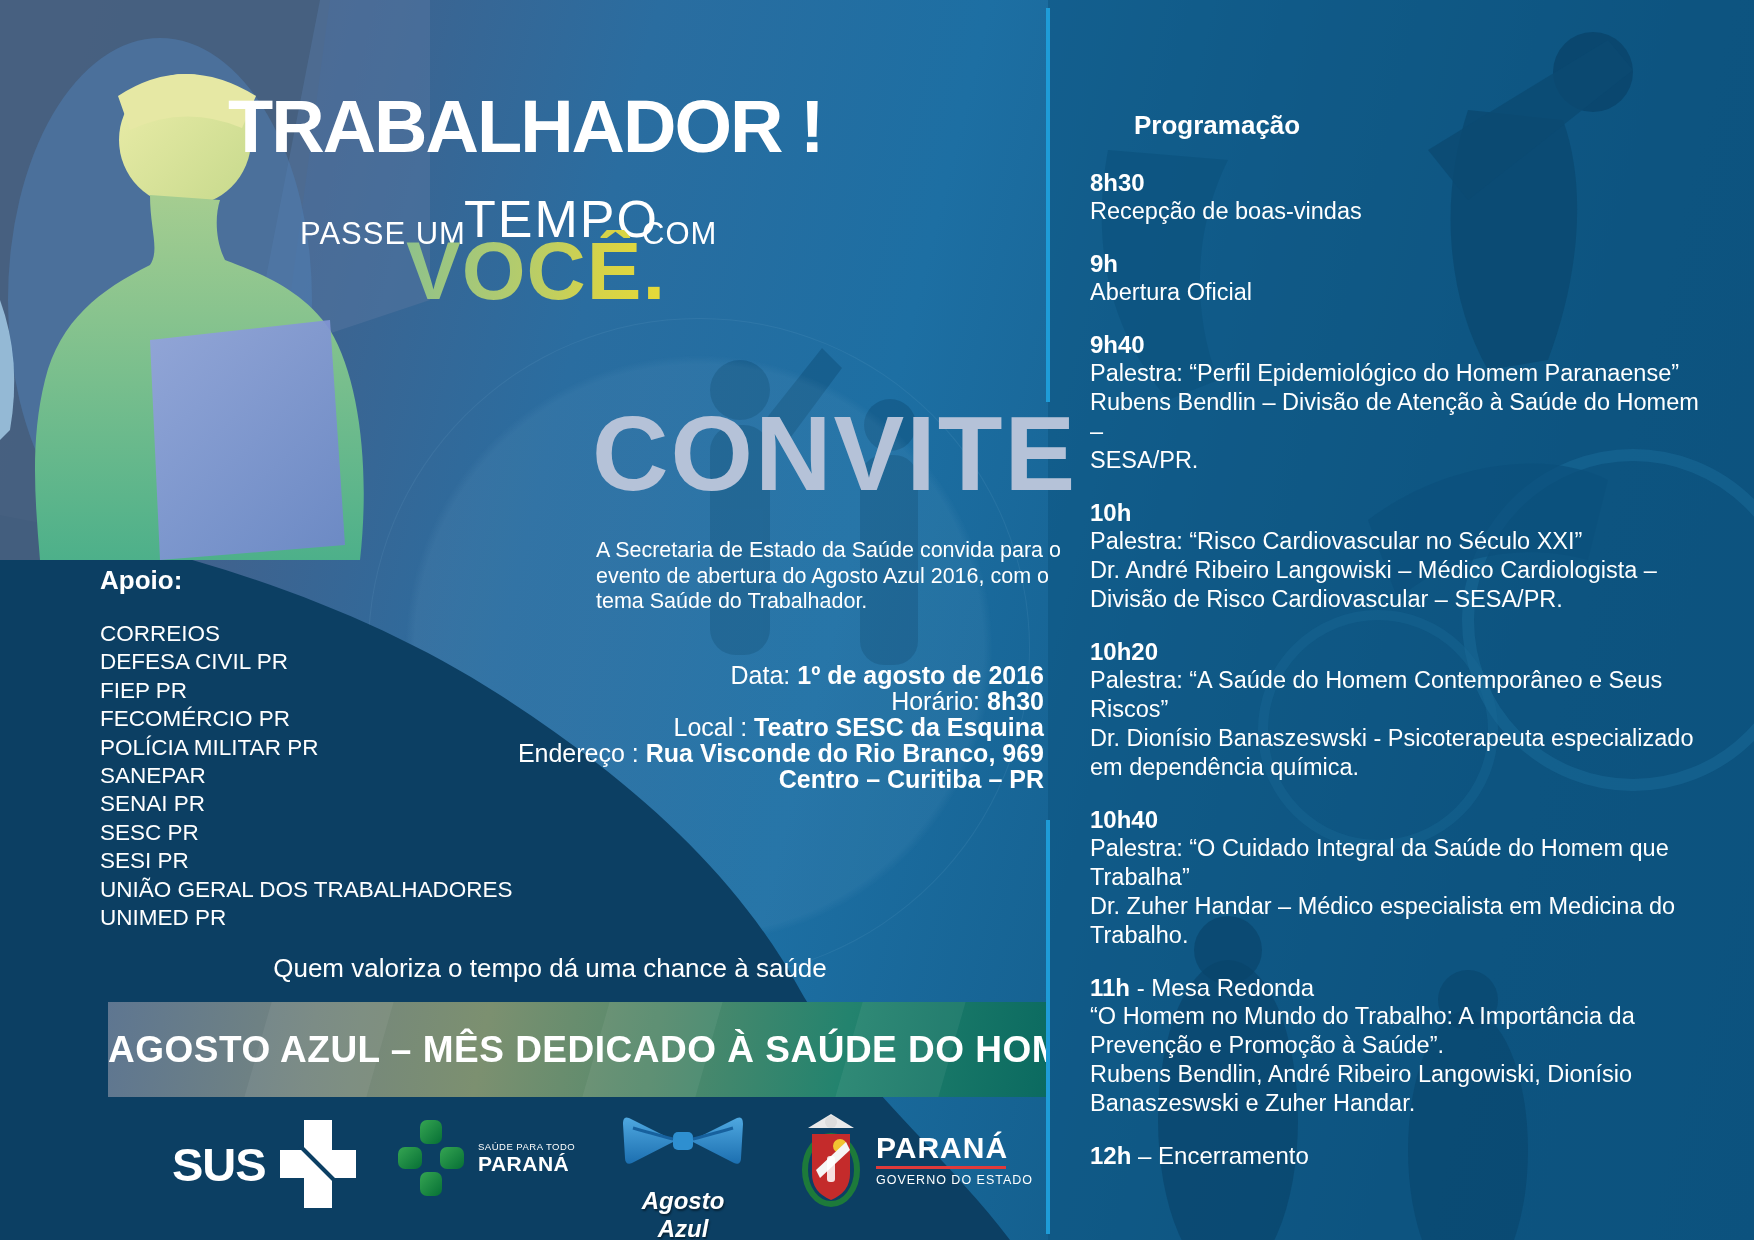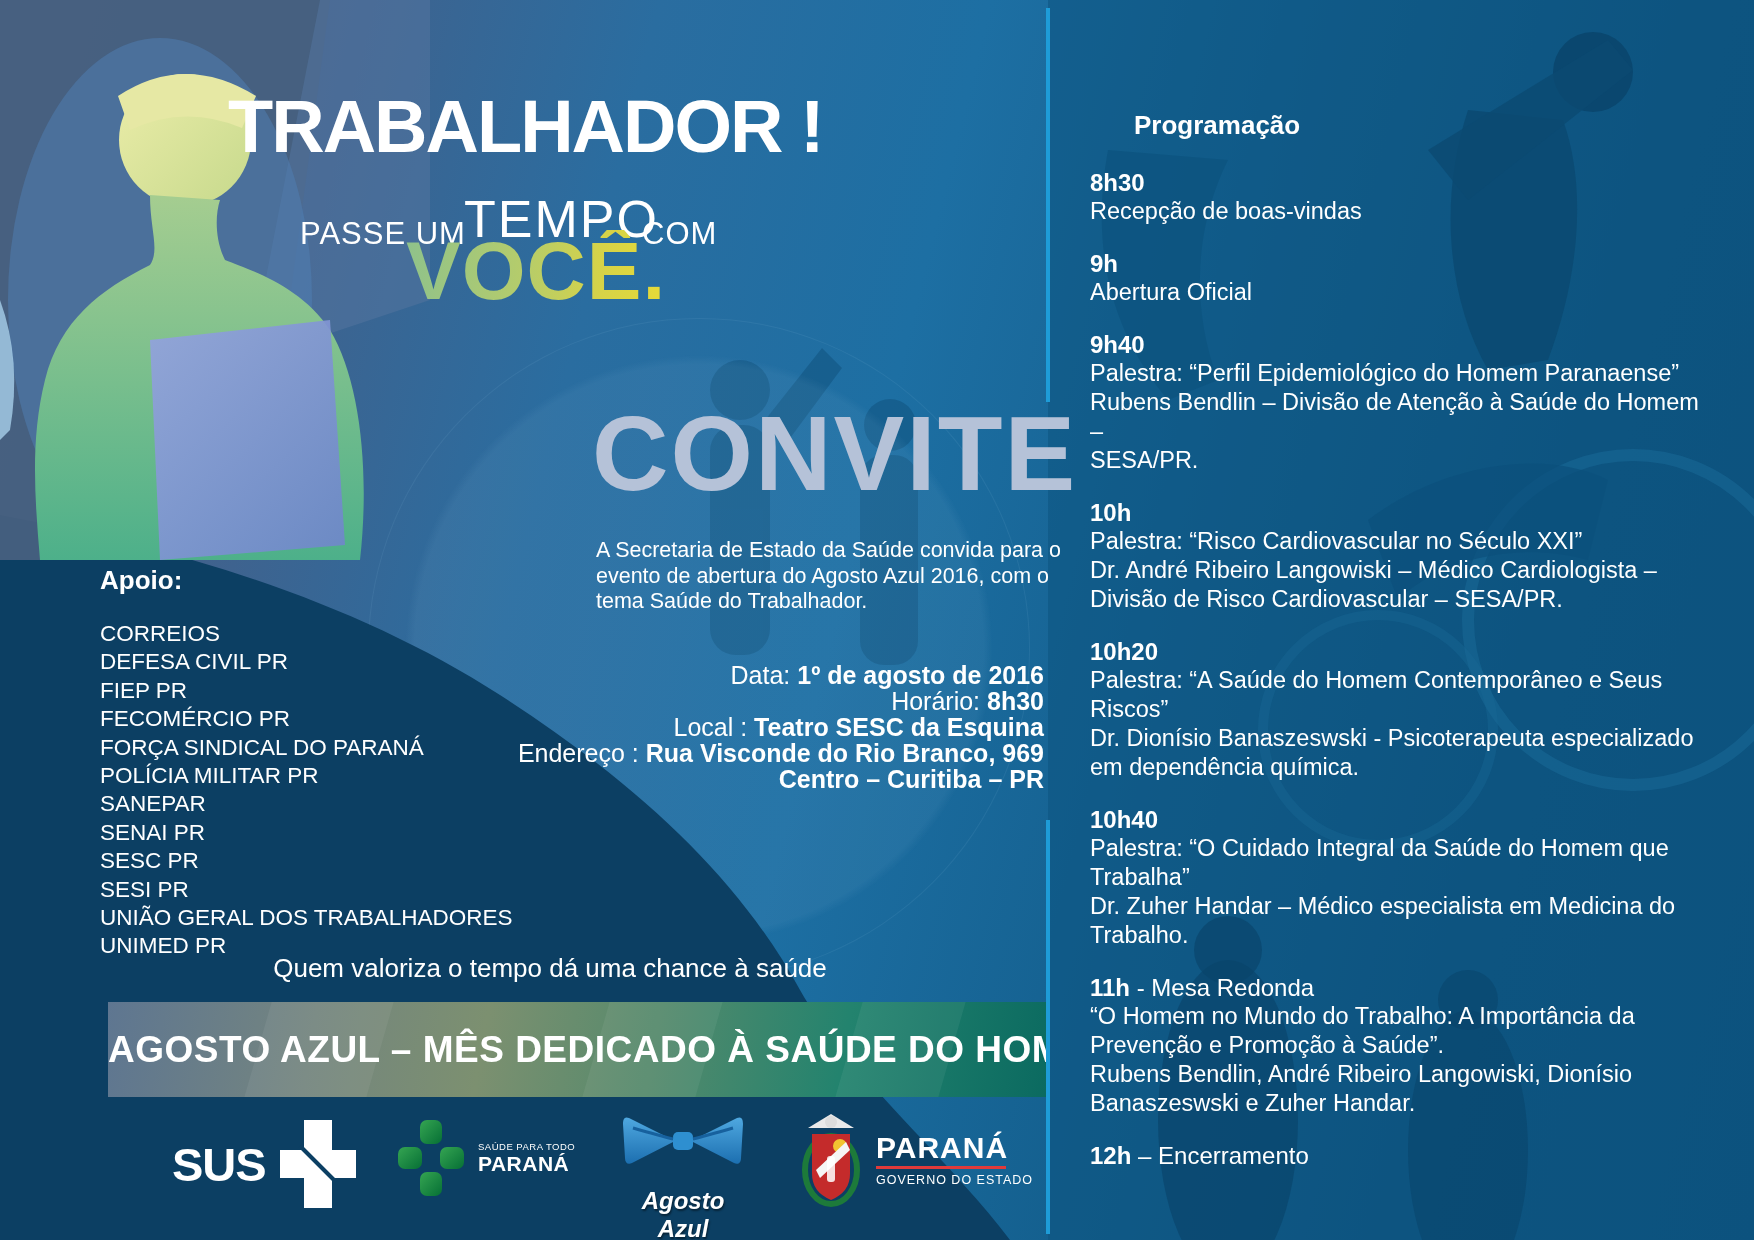--- a/index.html
+++ b/index.html
@@ -143,21 +143,20 @@
       <div class="detail-line"><span class="detail-label"></span><span class="detail-value">Centro – Curitiba – PR</span></div>
     </div>
   <div class="abs tagline">Quem valoriza o tempo dá uma chance à saúde</div>
 
   <div class="abs apoio-heading">Apoio:</div>
   <div class="abs apoio-list" id="apoio-list">
       <div class="apoio-item">CORREIOS</div>
       <div class="apoio-item">DEFESA CIVIL PR</div>
       <div class="apoio-item">FIEP PR</div>
       <div class="apoio-item">FECOMÉRCIO PR</div>
-      <div class="apoio-item">FORÇA SINDICAL DO PARANÁ</div>
       <div class="apoio-item">POLÍCIA MILITAR PR</div>
       <div class="apoio-item">SANEPAR</div>
       <div class="apoio-item">SENAI PR</div>
       <div class="apoio-item">SESC PR</div>
       <div class="apoio-item">SESI PR</div>
       <div class="apoio-item">UNIÃO GERAL DOS TRABALHADORES</div>
       <div class="apoio-item">UNIMED PR</div>
     </div>
 
   <div class="abs banner">

